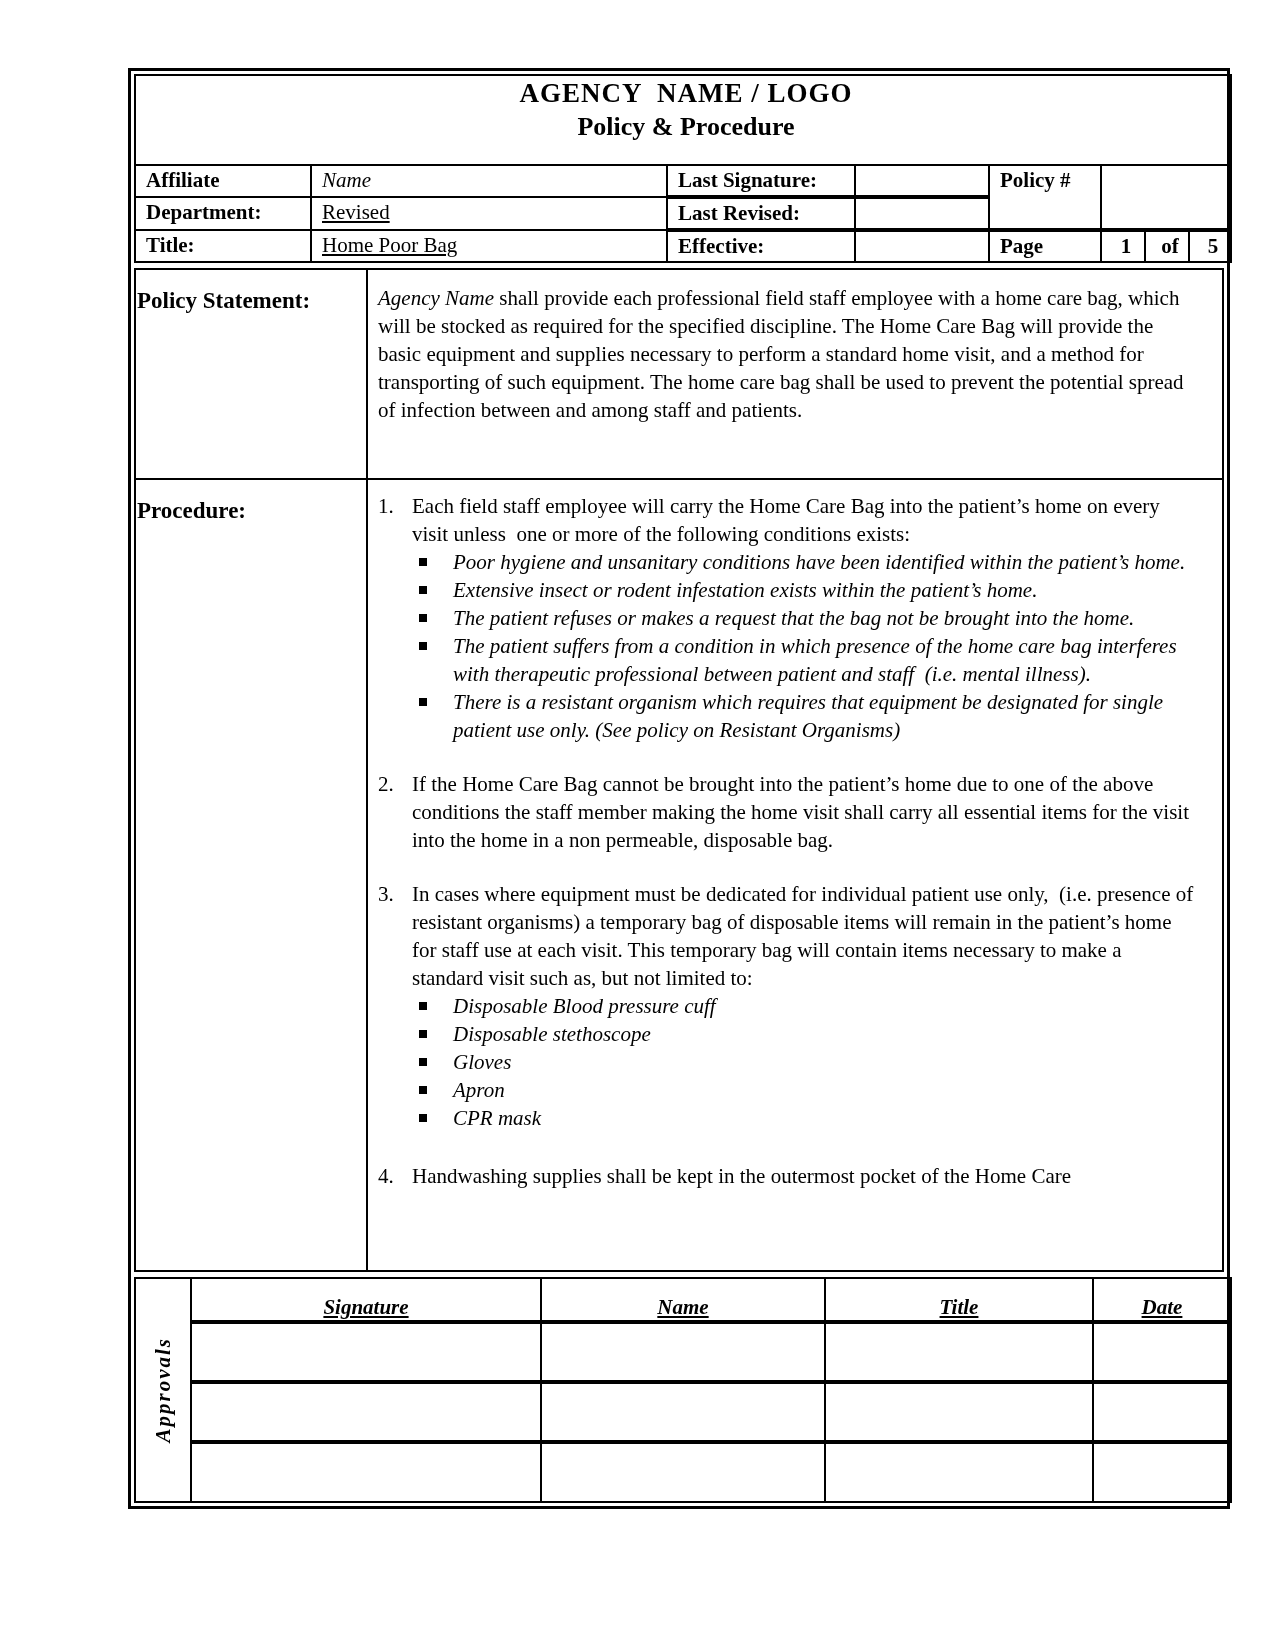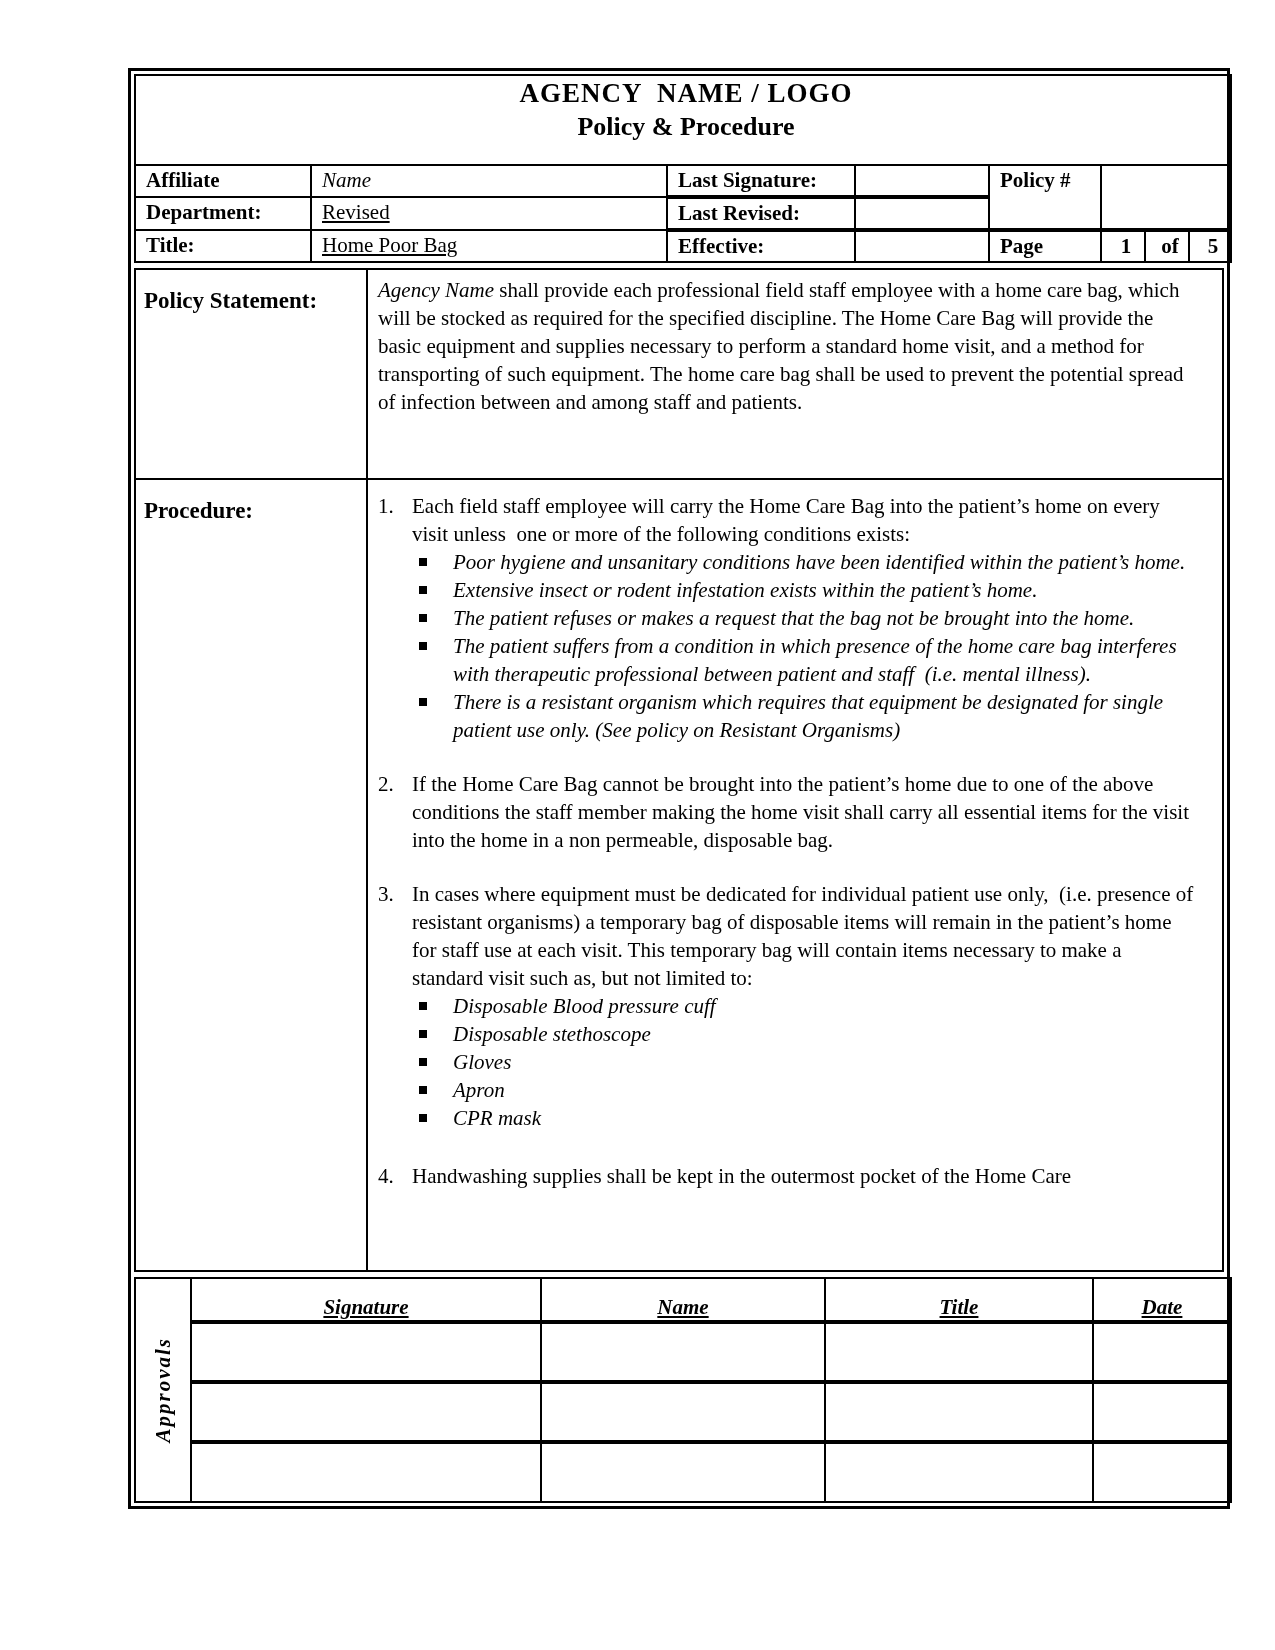--- a/index.html
+++ b/index.html
@@ -29,23 +29,23 @@
   .lbl { font-weight: bold; white-space: nowrap; }
   .val {}
   .italic { font-style: italic; }
   .uline { text-decoration: underline; }
   .hrow { height: 30px; }
   .bb4 { border-bottom-width: 4px; }
   .ctr { text-align: center; padding: 2px 2px; font-weight: bold; }
 
   
   .bodytbl { margin-top: 5px; }
-  .seclbl { font-weight: bold; font-size: 23px; padding: 16px 6px 4px 8px; line-height: 30px; }
+  .seclbl { font-weight: bold; font-size: 23px; padding: 16px 6px 4px 1px; line-height: 30px; }
   .sectext { font-size: 21px; line-height: 28px; }
-  .policytext { padding: 6px 38px 8px 10px; }
+  .policytext { padding: 14px 38px 8px 10px; }
   .policytext span { white-space: pre-wrap; }
   .proccell { padding: 12px 26px 4px 10px; }
   .proc-content { height: 100%; overflow: hidden; }
   .item { display: flex; align-items: flex-start; }
   .item .num { width: 34px; flex: 0 0 34px; }
   .item .itext { flex: 1; white-space: pre-wrap; }
   .gap { margin-top: 26px; }
   .gap4 { margin-top: 30px; }
   .blist { list-style: none; font-style: italic; }
   .blist li { position: relative; padding-left: 75px; white-space: pre-wrap; }

